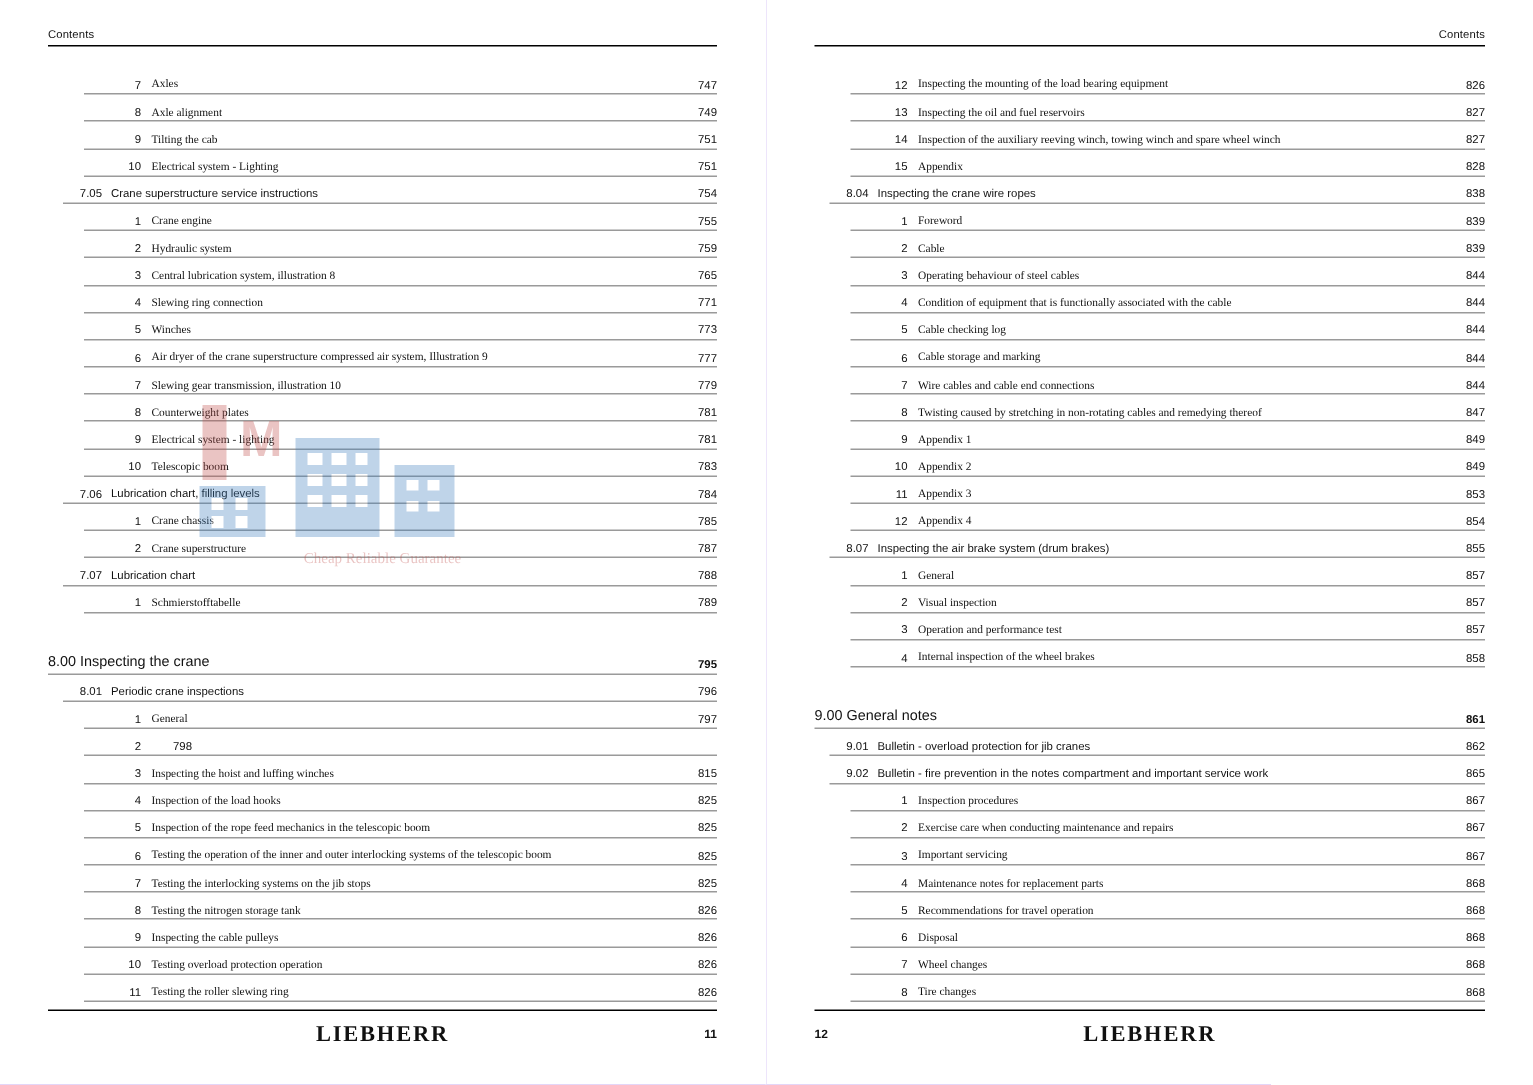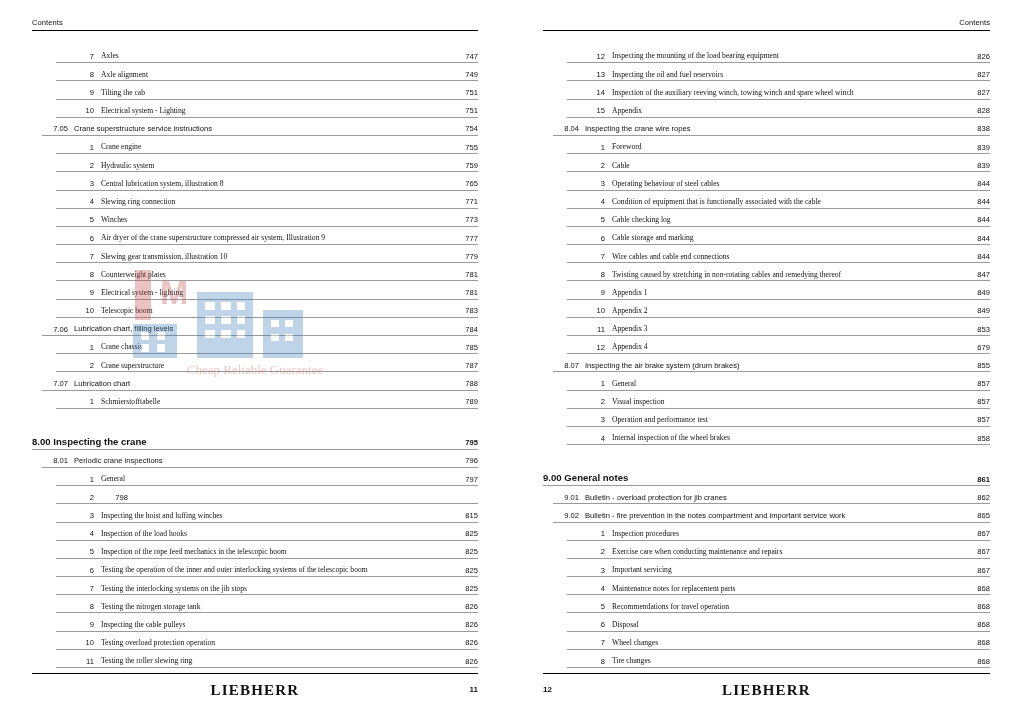--- a/index.html
+++ b/index.html
@@ -72,21 +72,21 @@
 
   .lvl-chap {
     min-height: 26px;
     align-items: flex-end;
   }
   .lvl-chap .num {
     width: 0; padding: 0;
   }
   .lvl-chap .txt {
     font-size: 9.6px;
-    font-weight: bold;
+    font-weight: normal;
     padding-left: 0;
   }
   .lvl-chap .pg {
     font-size: 7.6px;
     font-weight: bold;
   }
 
   .gap { height: 15px; }
 
   
@@ -136,21 +136,21 @@
     height: 120px;
     opacity: 0.33;
     pointer-events: none;
     z-index: 5;
   }
   .wm-text {
     position: absolute;
     bottom: 4px;
     left: 0; right: 0;
     text-align: center;
-    font-size: 13px;
+    font-size: 10px;
     color: #c0504d;
     font-family: "Liberation Serif", serif;
   }
 </style>
 </head>
 <body>
 
 <div class="spread">
 
   <div class="page left">
@@ -441,21 +441,21 @@
           <div class="pg">849</div>
         </div>
         <div class="row lvl-item ind-2">
           <div class="num">11</div>
           <div class="txt">Appendix 3</div>
           <div class="pg">853</div>
         </div>
         <div class="row lvl-item ind-2">
           <div class="num">12</div>
           <div class="txt">Appendix 4</div>
-          <div class="pg">679</div>
+          <div class="pg">854</div>
         </div>
         <div class="row lvl-sec ind-1">
           <div class="num">8.07</div>
           <div class="txt">Inspecting the air brake system (drum brakes)</div>
           <div class="pg">855</div>
         </div>
         <div class="row lvl-item ind-2">
           <div class="num">1</div>
           <div class="txt">General</div>
           <div class="pg">857</div>

